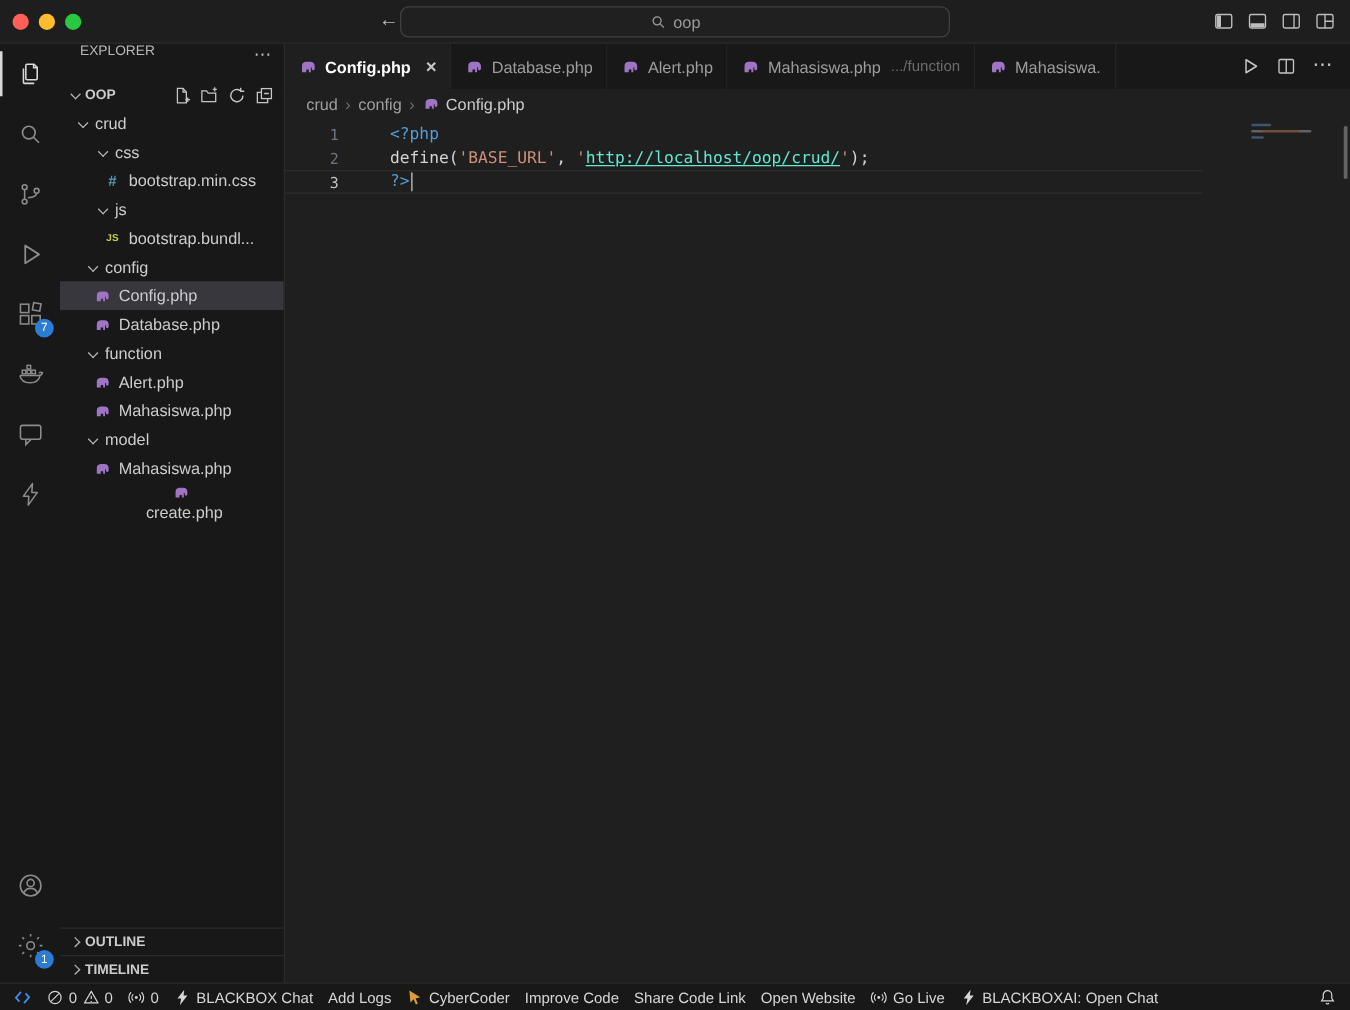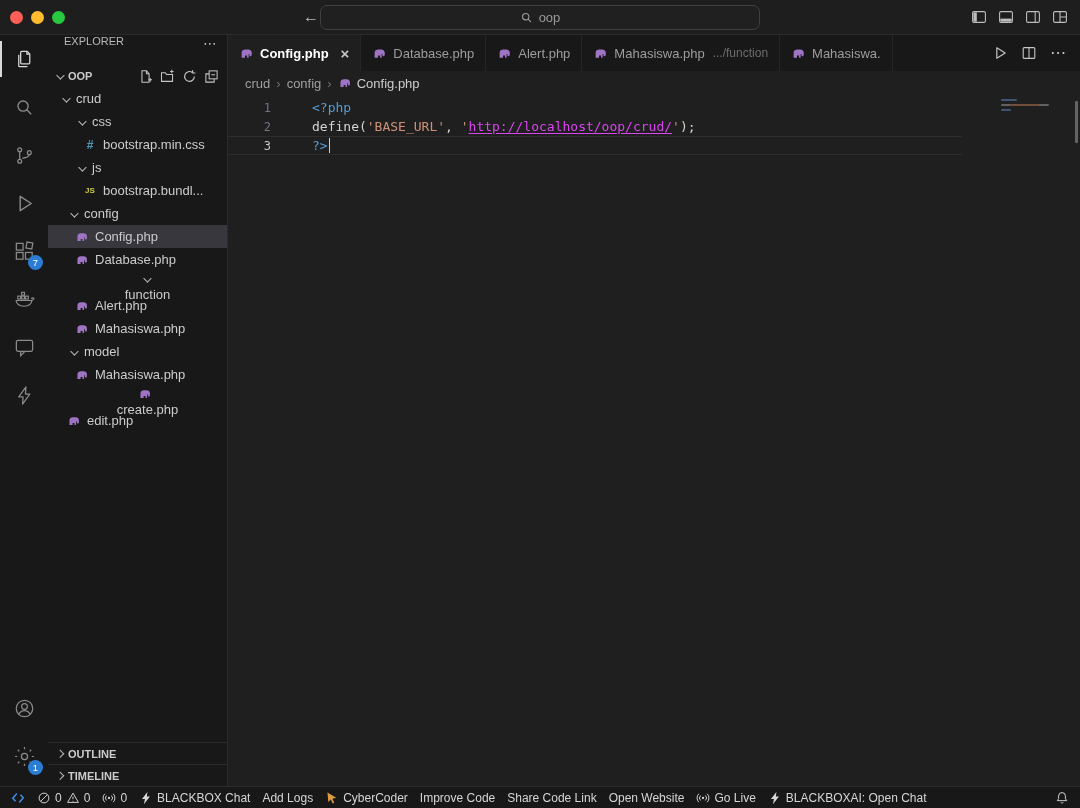--- a/index.html
+++ b/index.html
@@ -83,21 +83,21 @@
 
   .code-area{flex:1;position:relative;font-family:"DejaVu Sans Mono","Liberation Mono",monospace;
     font-size:13px;padding-top:3px;}
   .code-line{height:19px;display:flex;align-items:center;margin-right:118px;}
   .code-line .gutter{flex:0 0 70px;text-align:right;padding-right:27px;color:#6e7681;font-size:12px;}
   .code-line.current{border-top:1px solid #2e2e2e;border-bottom:1px solid #2e2e2e;}
   .code-line.current .gutter{color:#c6c6c6;}
   .line-text{white-space:pre;margin-left:14px;}
   .tok-keyword{color:#569cd6;}
   .tok-string{color:#ce9178;}
-  .tok-link{color:#d946ef;text-decoration:underline;text-underline-offset:2px;}
+  .tok-link{color:#5eead4;text-decoration:underline;text-underline-offset:2px;}
   .tok-plain{color:#d4d4d4;}
   .cursor{display:inline-block;width:1.5px;height:15px;background:#cccccc;margin-left:1px;}
   .minimap{position:absolute;top:4px;right:13px;width:66px;}
   .mm-bar{height:2px;border-radius:1px;margin-bottom:3px;opacity:.75;}
   .scroll-thumb{position:absolute;top:6px;right:2px;width:3px;height:42px;background:#646464;border-radius:1px;}
 
   
   .statusbar{flex:0 0 22px;background:#181818;border-top:1px solid #2b2b2b;display:flex;
     align-items:center;font-size:12px;color:#d6d6d6;padding:0 5px;}
   .status-item{display:flex;align-items:center;gap:4px;padding:0 6px;height:100%;cursor:pointer;white-space:nowrap;}
@@ -342,21 +342,21 @@
             <span class="tree-label">Config.php</span>
           </div>
           <div class="tree-row" style="padding-left: 26px;">
             <span class="icon file-ic">
               <svg viewBox="0 0 16 16">
                 <path fill="#a074c4" d="M2.8 12.6V7.2c0-2.6 1.8-3.6 4-3.6h2.8c2.6 0 4 1.4 4 3.6v2.2c0 1-.6 1.5-1.3 1.5s-1.2-.5-1.2-1.3V8.4h-.8v4.2H8.6v-2.4H6.4v2.4z"></path>
               </svg>
             </span>
             <span class="tree-label">Database.php</span>
           </div>
-          <div class="tree-row" style="padding-left: 18px; flex-direction: column;">
+          <div class="tree-row" style="padding-left: 18px;">
             <span class="twisty">
               <i class="chev down"></i>
             </span>
             <span class="tree-label">function</span>
           </div>
           <div class="tree-row" style="padding-left: 26px;">
             <span class="icon file-ic">
               <svg viewBox="0 0 16 16">
                 <path fill="#a074c4" d="M2.8 12.6V7.2c0-2.6 1.8-3.6 4-3.6h2.8c2.6 0 4 1.4 4 3.6v2.2c0 1-.6 1.5-1.3 1.5s-1.2-.5-1.2-1.3V8.4h-.8v4.2H8.6v-2.4H6.4v2.4z"></path>
               </svg>
@@ -385,28 +385,20 @@
             </span>
             <span class="tree-label">Mahasiswa.php</span>
           </div>
           <div class="tree-row" style="padding-left: 18px; flex-direction: column;">
             <span class="icon file-ic">
               <svg viewBox="0 0 16 16">
                 <path fill="#a074c4" d="M2.8 12.6V7.2c0-2.6 1.8-3.6 4-3.6h2.8c2.6 0 4 1.4 4 3.6v2.2c0 1-.6 1.5-1.3 1.5s-1.2-.5-1.2-1.3V8.4h-.8v4.2H8.6v-2.4H6.4v2.4z"></path>
               </svg>
             </span>
             <span class="tree-label">create.php</span>
-          </div>
-          <div class="tree-row" style="padding-left: 18px;">
-            <span class="icon file-ic">
-              <svg viewBox="0 0 16 16">
-                <path fill="#a074c4" d="M2.8 12.6V7.2c0-2.6 1.8-3.6 4-3.6h2.8c2.6 0 4 1.4 4 3.6v2.2c0 1-.6 1.5-1.3 1.5s-1.2-.5-1.2-1.3V8.4h-.8v4.2H8.6v-2.4H6.4v2.4z"></path>
-              </svg>
-            </span>
-            <span class="tree-label">edit.php</span>
           </div>
         </div>
       <div class="sidebar-bottom" id="sidebar-bottom">
           <div class="bottom-row">
             <span class="twisty">
               <i class="chev right"></i>
             </span>
             <span>OUTLINE</span>
           </div>
           <div class="bottom-row">

